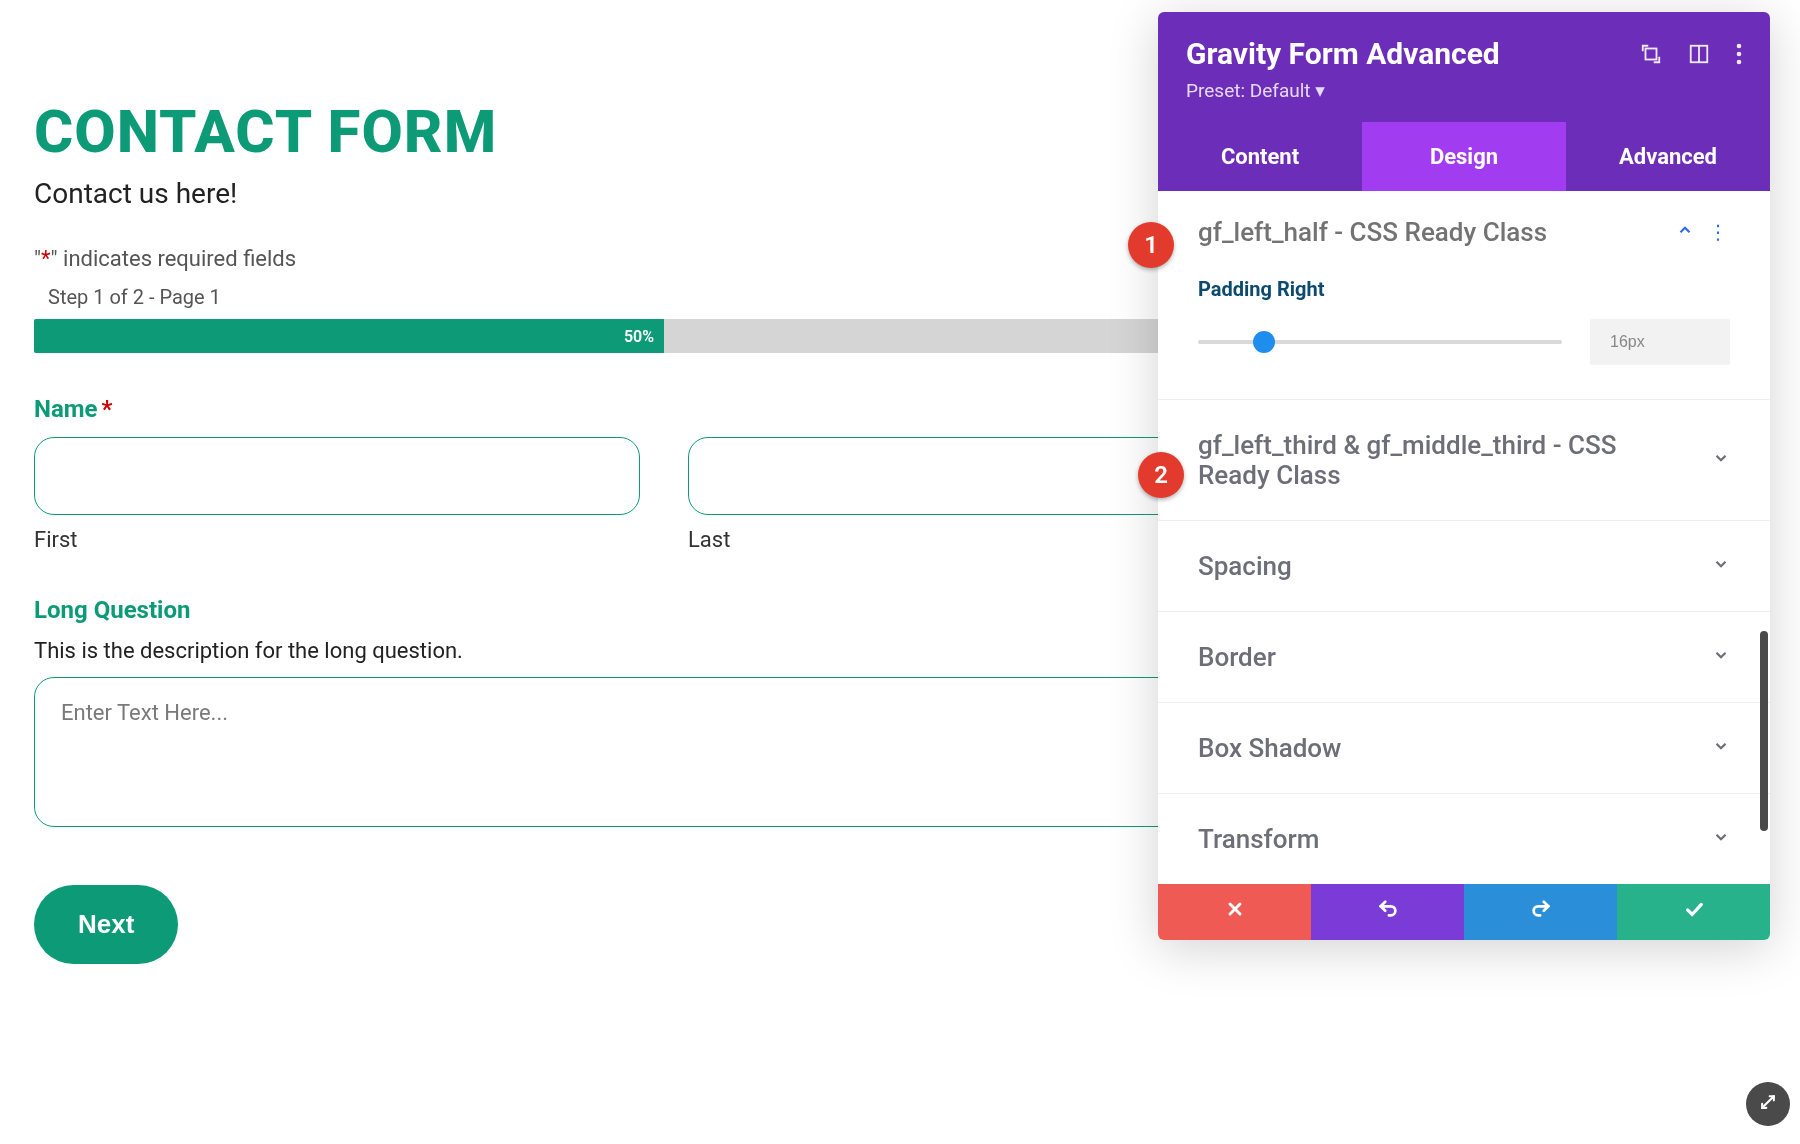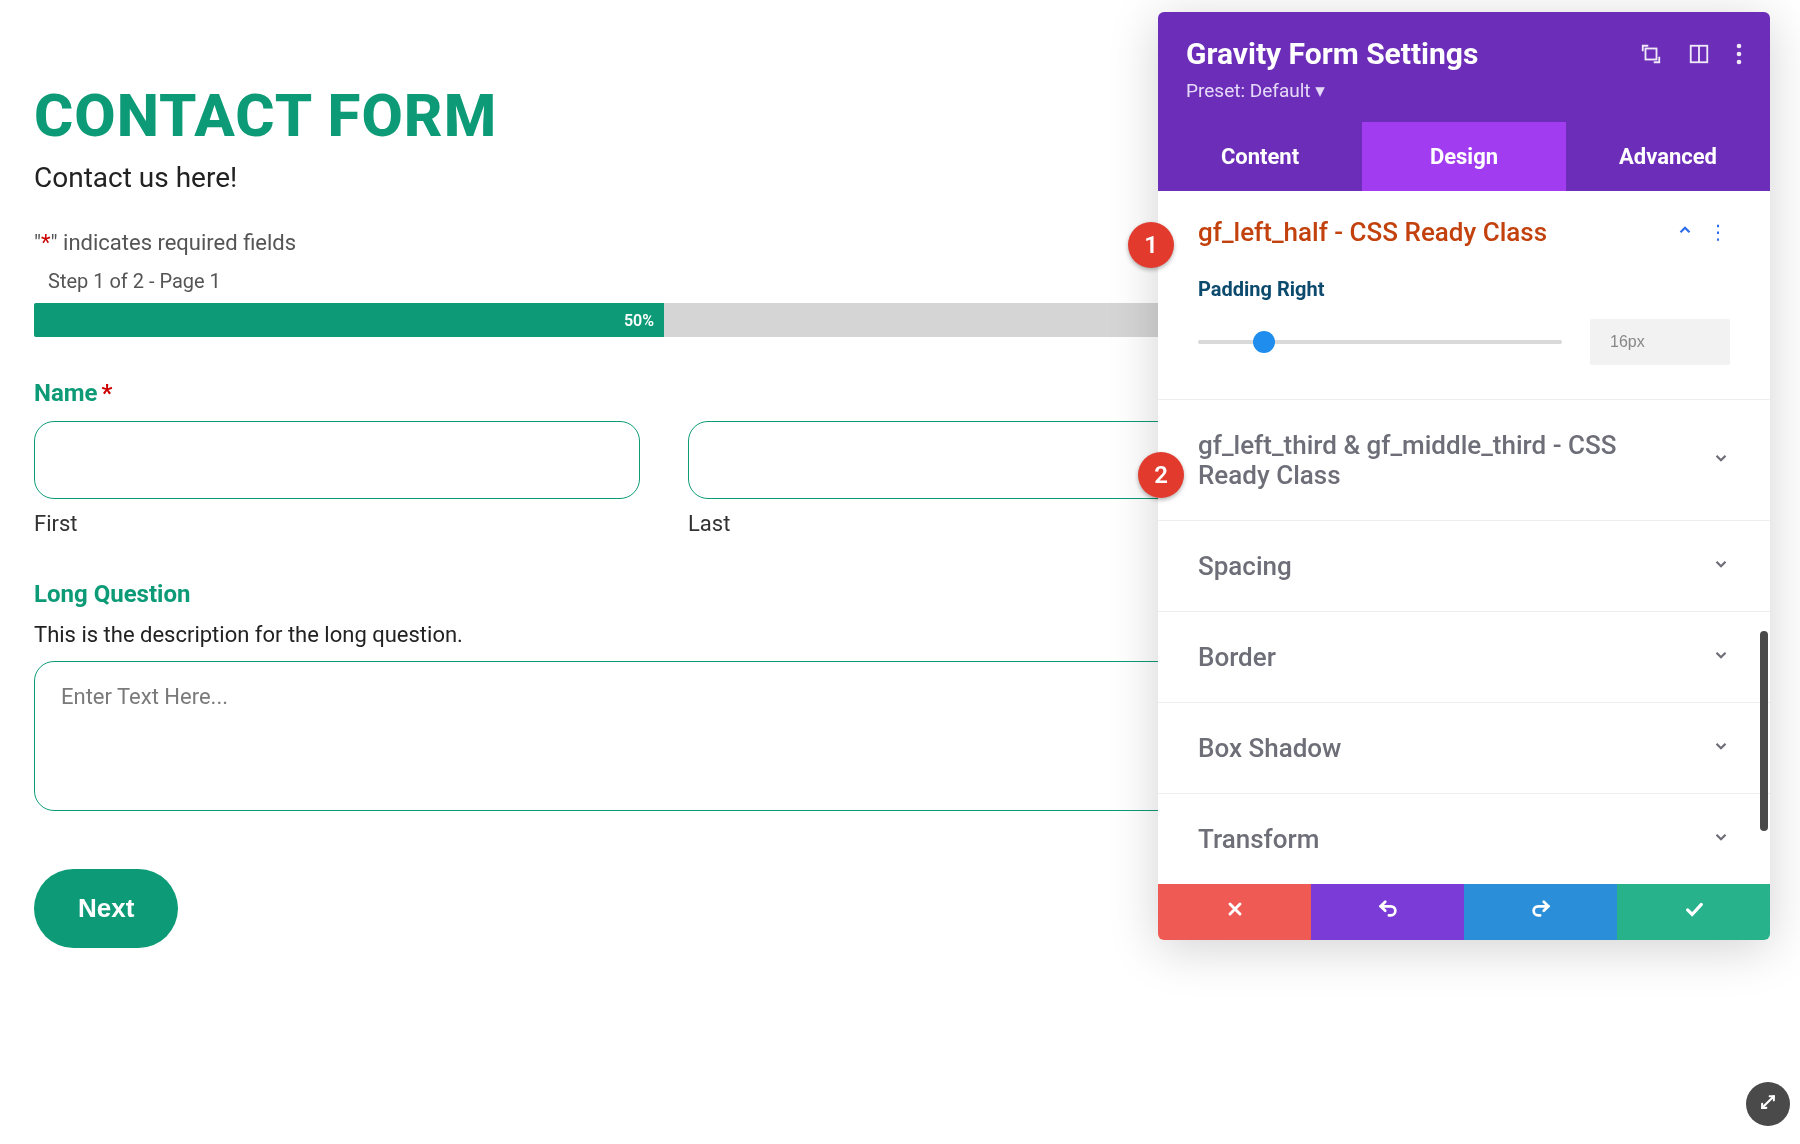--- a/index.html
+++ b/index.html
@@ -9,21 +9,21 @@
     width: 1800px;
     height: 1144px;
     position: relative;
     overflow: hidden;
   }
 
   
   .form-area {
     position: absolute;
     left: 34px;
-    top: 80px;
+    top: 96px;
     width: 1260px;
   }
   .form-title {
     font-size: 60px;
     font-weight: 800;
     letter-spacing: 1px;
     color: #0c9b76;
     margin-bottom: 10px;
   }
   .form-subtitle {
@@ -174,21 +174,21 @@
     justify-content: space-between;
     padding: 30px 40px;
     cursor: pointer;
   }
   .section-header.first { border-top: none; padding-top: 26px; }
   .section-title {
     font-size: 26px;
     font-weight: 500;
     color: #6e6e78;
   }
-  .section-title.active { color: #c2410c; }
+  .section-title.active { color: #737373; }
   .section-right { display:flex; align-items:center; gap: 14px; }
   .chev { color: #2f6fed; }
   .chev.gray { color: #6e6e78; }
   .kebab { color: #2f6fed; font-size:20px; letter-spacing:2px; }
 
   .control-block { padding: 0 40px 34px; }
   .control-label {
     font-size: 20px;
     font-weight: 700;
     color: #0c4a6e;
@@ -318,21 +318,21 @@
   <div class="field-label">Long Question</div>
   <div class="long-desc">This is the description for the long question.</div>
   <textarea class="textarea" placeholder="Enter Text Here..." style=""></textarea>
 
   <button class="next-btn">Next</button>
 </div>
 
 <div class="panel">
   <div class="panel-header">
     <div class="panel-title-row">
-      <div class="panel-title">Gravity Form Settings</div>
+      <div class="panel-title">Gravity Form Advanced</div>
       <div class="panel-icons">
         <span>
           <svg width="22" height="22" viewBox="0 0 24 24" fill="none" stroke="#fff" stroke-width="2">
               <rect x="6" y="6" width="12" height="12"></rect>
               <path d="M3 9V3h6M21 15v6h-6"></path>
             </svg>
         </span>
         <span>
           <svg width="22" height="22" viewBox="0 0 24 24" fill="none" stroke="#fff" stroke-width="2">
               <rect x="3" y="3" width="18" height="18"></rect>

